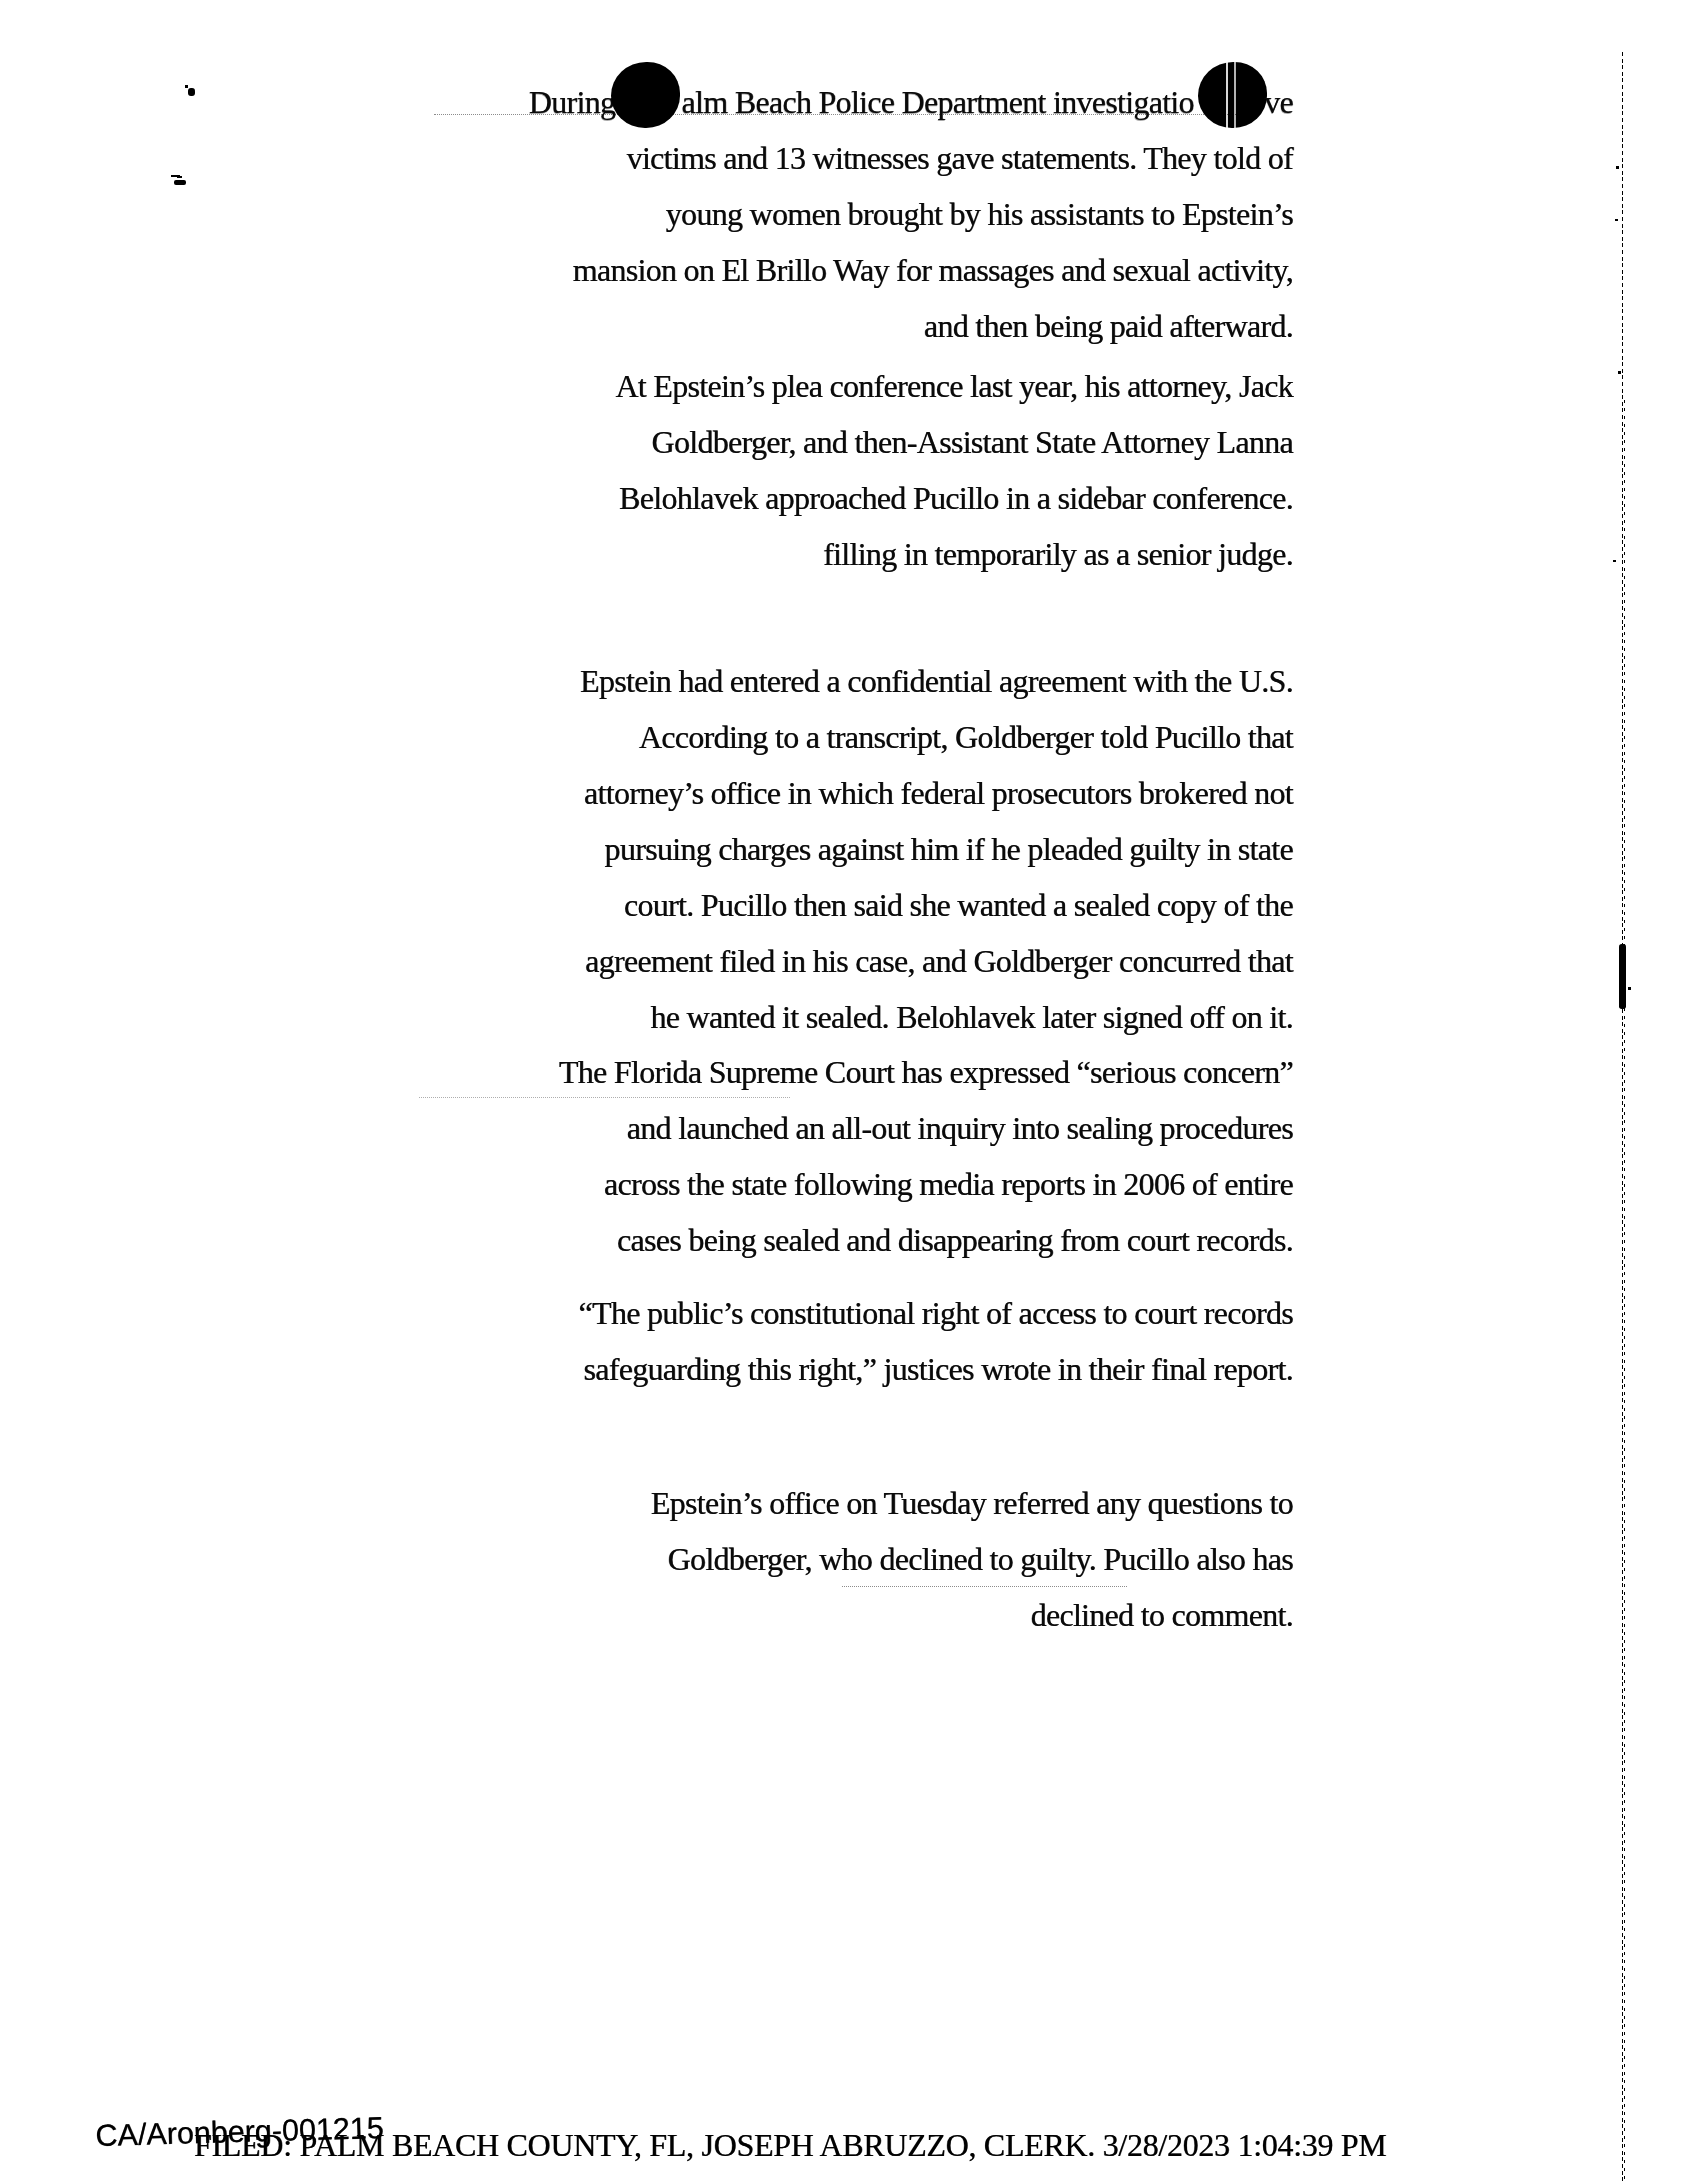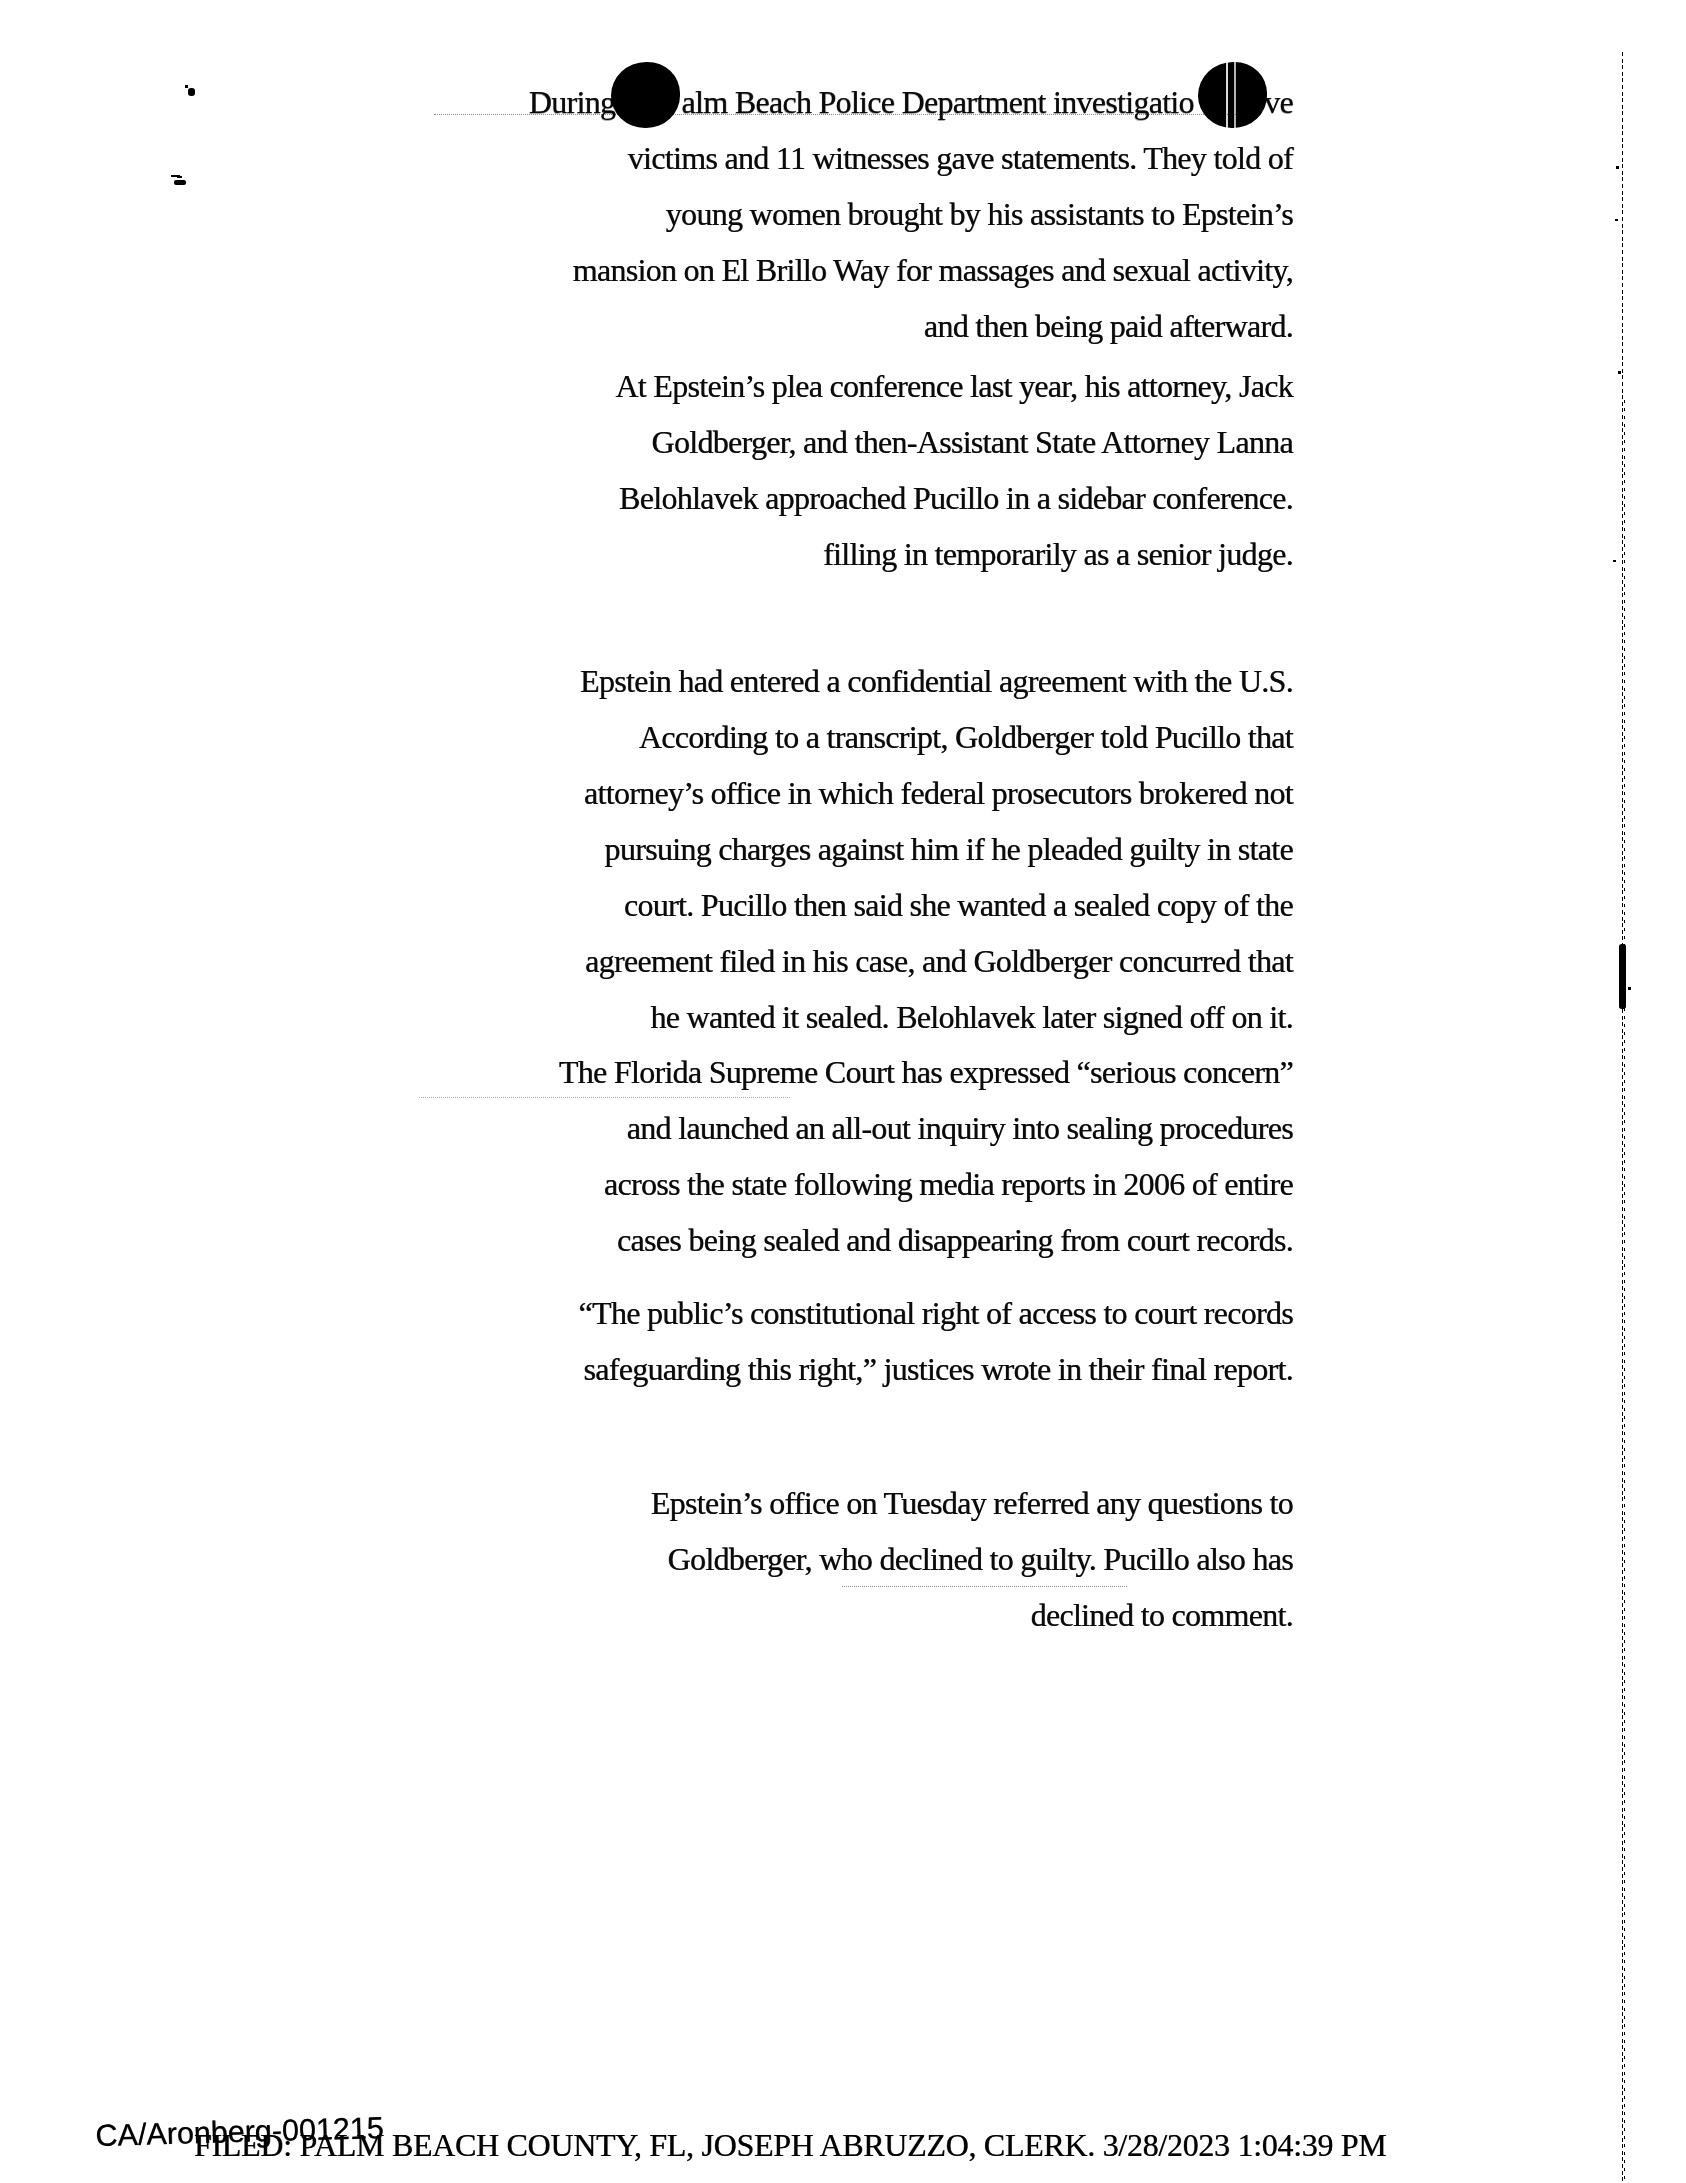--- a/index.html
+++ b/index.html
@@ -62,21 +62,21 @@
     position:absolute;height:0;border-bottom:1.3px dotted rgba(0,0,0,.45);
   }
 </style>
 </head>
 <body>
 
 <div class="page">
 
   <div class="para" style="top:62px">
     <div class="line"><span>During</span><span class="redaction"></span><span>alm Beach Police Department investigatio</span><span class="redaction streaked"></span><span>ve</span></div>
-    <div class="line">victims and 11 witnesses gave statements. They told of</div>
+    <div class="line">victims and 13 witnesses gave statements. They told of</div>
     <div class="line">young women brought by his assistants to Epstein’s</div>
     <div class="line">mansion on El Brillo Way for massages and sexual activity,</div>
     <div class="line">and then being paid afterward.</div>
   </div>
 
   <div class="para" style="top:358px">
     <div class="line">At Epstein’s plea conference last year, his attorney, Jack</div>
     <div class="line">Goldberger, and then-Assistant State Attorney Lanna</div>
     <div class="line">Belohlavek approached Pucillo in a sidebar conference.</div>
     <div class="line">filling in temporarily as a senior judge.</div>

